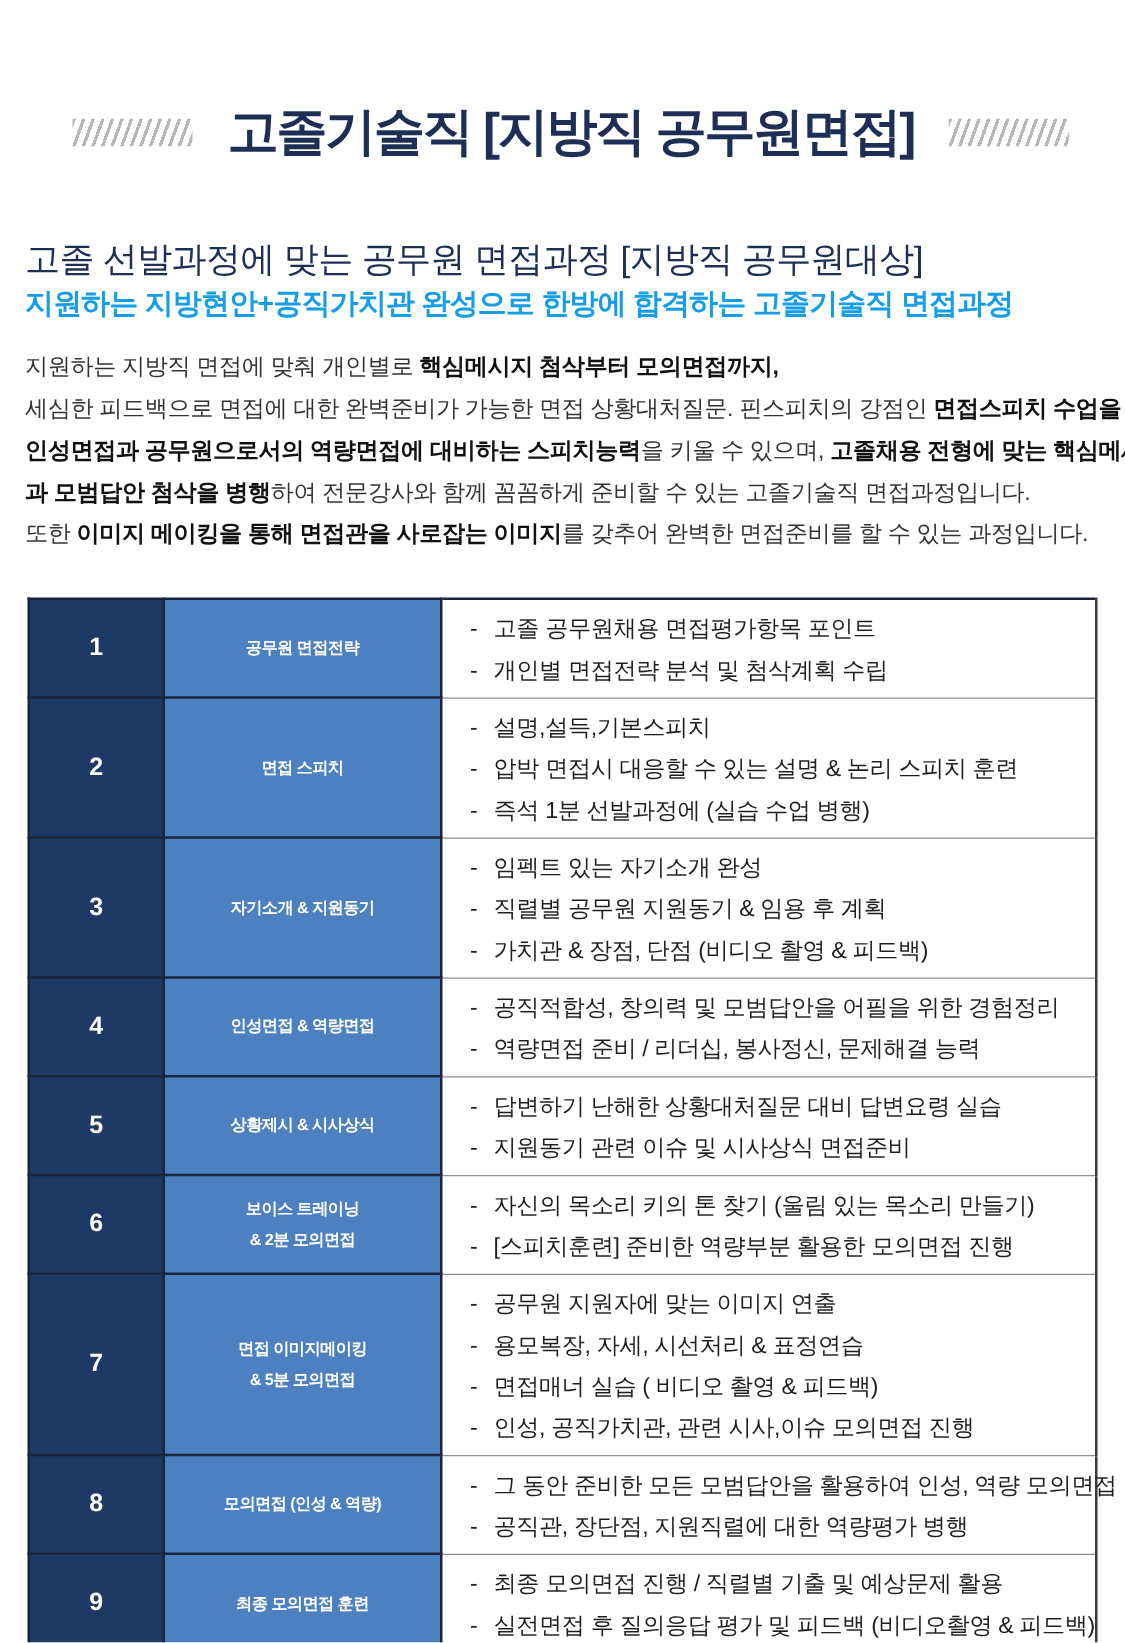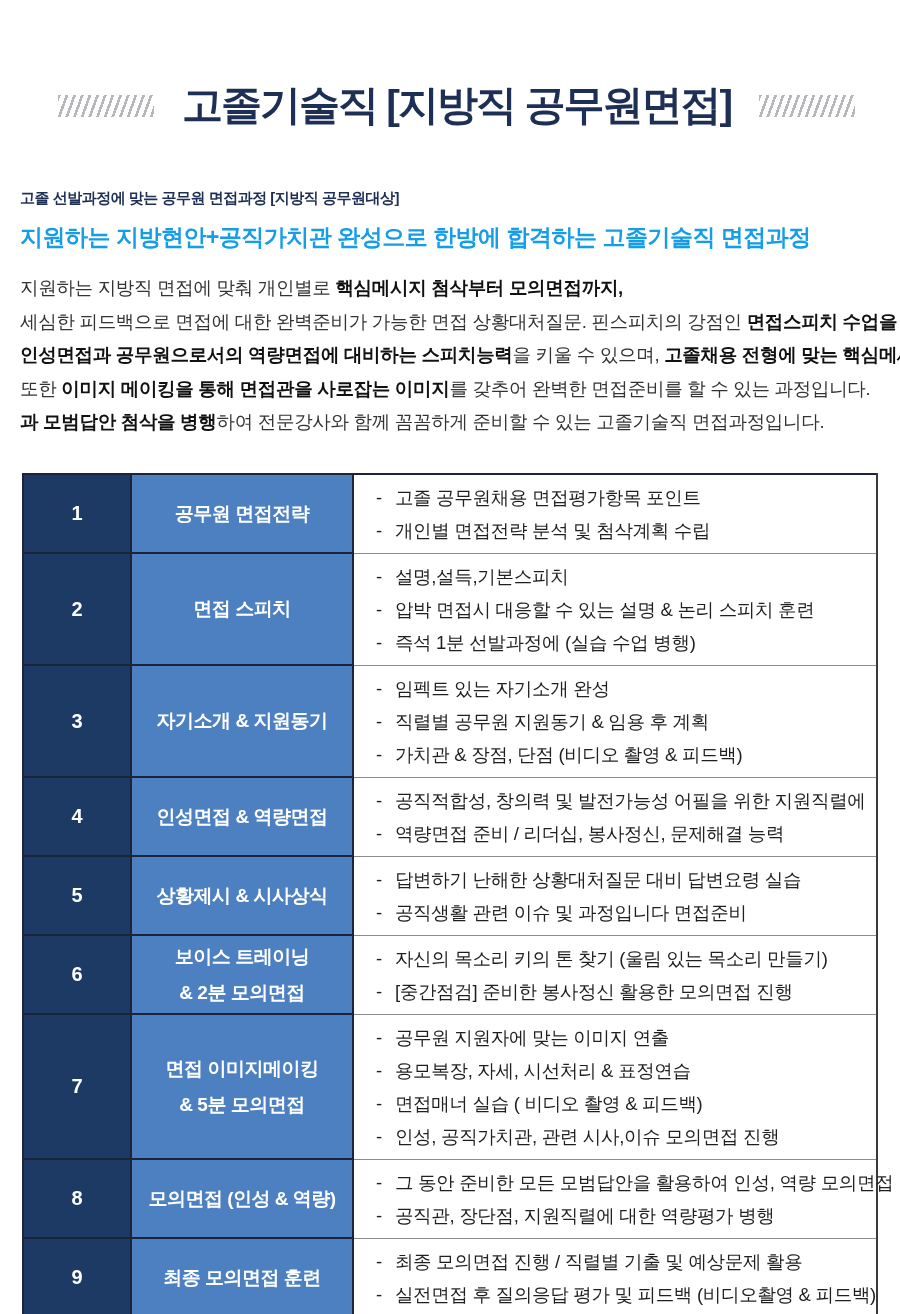--- a/index.html
+++ b/index.html
@@ -21,22 +21,22 @@
       #b5b7ba 0px, #b5b7ba 2.6px, transparent 2.6px, transparent 7.2px);
   }
   h1.page-title {
     font-size:41px; font-weight:800; letter-spacing:-2px;
     color:var(--navy); white-space:nowrap;
   }
 
   
   .desc { margin:56px 20px 0 20px; }
   h2.sub-navy {
-    font-size:15px; font-weight:700; color:var(--navy);
-    letter-spacing:-0.5px; margin-bottom:14px;
+    font-size:28px; font-weight:400; color:var(--navy);
+    letter-spacing:-0.5px; 
   }
   h3.sub-blue {
     font-size:23px; font-weight:800; color:var(--azure);
     letter-spacing:-0.5px; margin-bottom:18px;
   }
   .intro-line {
     font-size:18.5px; line-height:33.5px; color:#333;
     letter-spacing:-0.3px; white-space:nowrap;
   }
   .intro-line .b { font-weight:800; color:#111; }
@@ -48,21 +48,21 @@
     border:2px solid var(--line-dark);
   }
   td { vertical-align:middle; }
   td.no {
     width:108px; background:var(--num-bg); color:#fff;
     text-align:center; font-size:20px; font-weight:700;
     border:2px solid var(--line-dark);
   }
   td.ttl {
     width:222px; background:var(--title-bg); color:#fff;
-    text-align:center; font-size:19px; font-weight:700;
+    text-align:center; font-size:13px; font-weight:700;
     letter-spacing:-0.5px; line-height:1.85;
     border:2px solid var(--line-dark);
   }
   td.pts {
     background:#fff; padding:6px 10px 6px 22px;
     border-left:2px solid var(--line-dark);
     border-right:2px solid #3a3a3a;
     border-top:1px solid #8d8d8d;
     border-bottom:1px solid #8d8d8d;
   }
@@ -87,22 +87,22 @@
     <span class="hatch"></span>
   </header>
 
   <section class="desc">
     <h2 class="sub-navy">고졸 선발과정에 맞는 공무원 면접과정 [지방직 공무원대상]</h2>
     <h3 class="sub-blue">지원하는 지방현안+공직가치관 완성으로 한방에 합격하는 고졸기술직 면접과정</h3>
     <div id="intro">
         <p class="intro-line"><span>지원하는 지방직 면접에 맞춰 개인별로 </span><span class="b">핵심메시지 첨삭부터 모의면접까지,</span></p>
         <p class="intro-line"><span>세심한 피드백으로 면접에 대한 완벽준비가 가능한 면접 상황대처질문. 핀스피치의 강점인 </span><span class="b">면접스피치 수업을 통해,</span></p>
         <p class="intro-line"><span class="b">인성면접과 공무원으로서의 역량면접에 대비하는 스피치능력</span><span>을 키울 수 있으며, </span><span class="b">고졸채용 전형에 맞는 핵심메세지 분석</span></p>
+        <p class="intro-line"><span class="b">과 모범답안 첨삭을 병행</span><span>하여 전문강사와 함께 꼼꼼하게 준비할 수 있는 고졸기술직 면접과정입니다.</span></p>
         <p class="intro-line"><span>또한 </span><span class="b">이미지 메이킹을 통해 면접관을 사로잡는 이미지</span><span>를 갖추어 완벽한 면접준비를 할 수 있는 과정입니다.</span></p>
-        <p class="intro-line"><span class="b">과 모범답안 첨삭을 병행</span><span>하여 전문강사와 함께 꼼꼼하게 준비할 수 있는 고졸기술직 면접과정입니다.</span></p>
       </div>
   </section>
 
   <table class="curriculum">
     <tbody id="curriculum-body">
         <tr class="rows-2">
           <td class="no">1</td>
           <td class="ttl">
             <div>공무원 면접전략</div>
           </td>
@@ -158,58 +158,58 @@
           </td>
         </tr>
         <tr class="rows-2">
           <td class="no">4</td>
           <td class="ttl">
             <div>인성면접 &amp; 역량면접</div>
           </td>
           <td class="pts">
             <div class="point">
               <span class="dash">-</span>
-              <span>공직적합성, 창의력 및 발전가능성 어필을 위한 지원직렬에</span>
+              <span>공직적합성, 창의력 및 모범답안을 어필을 위한 경험정리</span>
             </div>
             <div class="point">
               <span class="dash">-</span>
               <span>역량면접 준비 / 리더십, 봉사정신, 문제해결 능력</span>
             </div>
           </td>
         </tr>
         <tr class="rows-2">
           <td class="no">5</td>
           <td class="ttl">
             <div>상황제시 &amp; 시사상식</div>
           </td>
           <td class="pts">
             <div class="point">
               <span class="dash">-</span>
               <span>답변하기 난해한 상황대처질문 대비 답변요령 실습</span>
             </div>
             <div class="point">
               <span class="dash">-</span>
-              <span>공직생활 관련 이슈 및 과정입니다 면접준비</span>
+              <span>지원동기 관련 이슈 및 시사상식 면접준비</span>
             </div>
           </td>
         </tr>
         <tr class="rows-2">
           <td class="no">6</td>
           <td class="ttl">
             <div>보이스 트레이닝</div>
             <div>&amp; 2분 모의면접</div>
           </td>
           <td class="pts">
             <div class="point">
               <span class="dash">-</span>
               <span>자신의 목소리 키의 톤 찾기 (울림 있는 목소리 만들기)</span>
             </div>
             <div class="point">
               <span class="dash">-</span>
-              <span>[중간점검] 준비한 봉사정신 활용한 모의면접 진행</span>
+              <span>[스피치훈련] 준비한 역량부분 활용한 모의면접 진행</span>
             </div>
           </td>
         </tr>
         <tr class="rows-4">
           <td class="no">7</td>
           <td class="ttl">
             <div>면접 이미지메이킹</div>
             <div>&amp; 5분 모의면접</div>
           </td>
           <td class="pts">

